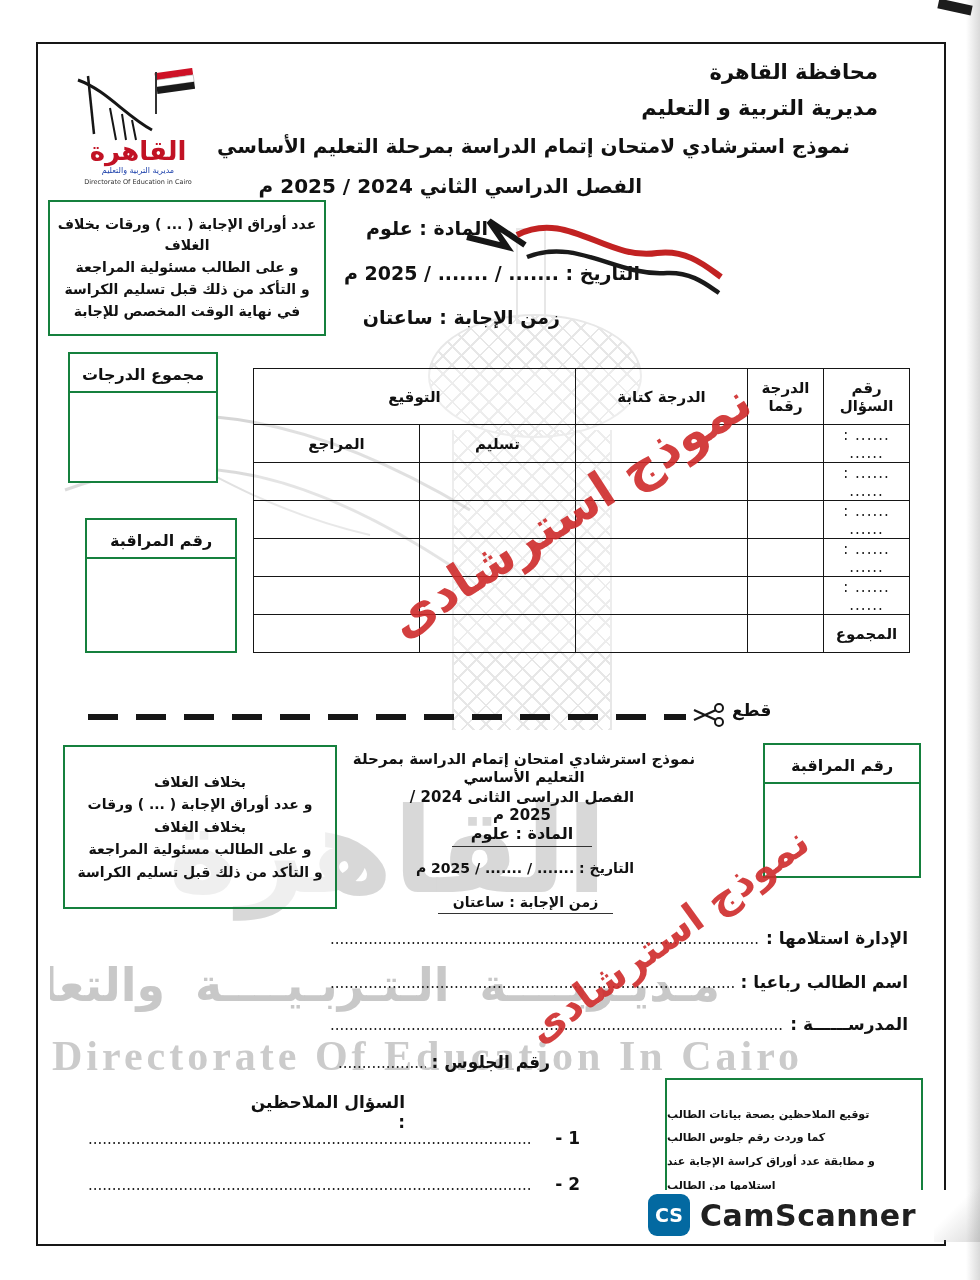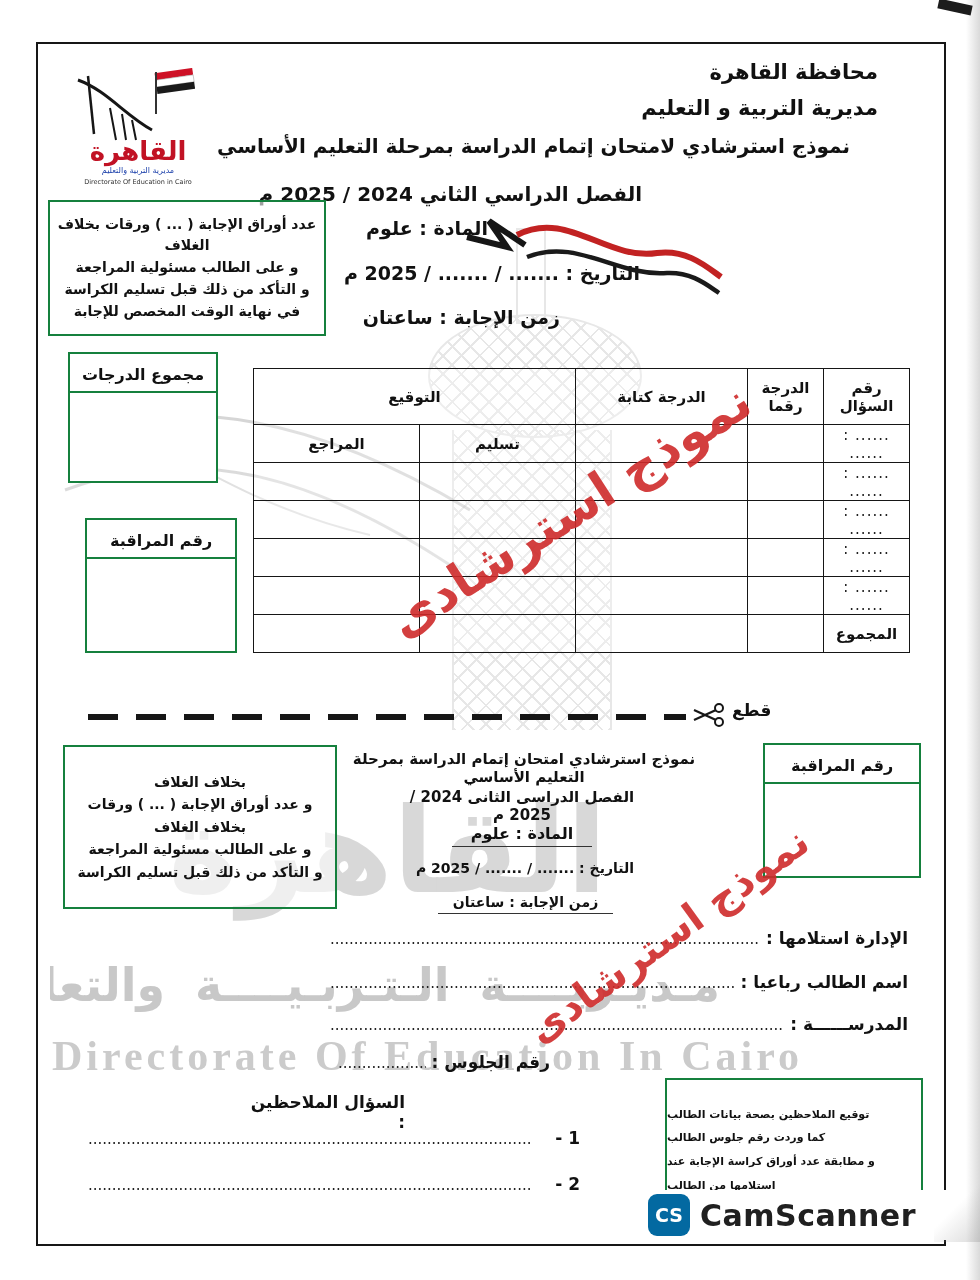--- a/index.html
+++ b/index.html
@@ -61,21 +61,21 @@
     <path d="M24,8 L30,66" fill="none" stroke="#161616" stroke-width="2.5"></path>
     <path d="M46,40 L52,72 M58,46 L62,72 M68,52 L72,72" fill="none" stroke="#161616" stroke-width="2"></path>
     <text x="74" y="92" text-anchor="middle" font-size="26" font-weight="bold" fill="#c11224" direction="rtl">القاهرة</text>
     <text x="74" y="105" text-anchor="middle" font-size="8" fill="#1a3faa" direction="rtl">مديرية التربية والتعليم</text>
     <text x="74" y="116" text-anchor="middle" font-size="6.5" fill="#333">Directorate Of Education in Cairo</text>
   </svg>
 
   <div class="abs rtl b ct" style="right:102px;top:60px;font-size:21px;">محافظة القاهرة</div>
   <div class="abs rtl b ct" style="right:102px;top:96px;font-size:21px;">مديرية التربية و التعليم</div>
   <div class="abs rtl b ct" style="right:130px;top:134px;font-size:20px;">نموذج استرشادي لامتحان إتمام الدراسة بمرحلة التعليم الأساسي</div>
-  <div class="abs rtl b ct" style="right:338px;top:174px;font-size:20px;margin-top:8px;">الفصل الدراسي الثاني  2024 / 2025 م</div>
+  <div class="abs rtl b ct" style="right:338px;top:174px;font-size:20px;">الفصل الدراسي الثاني  2024 / 2025 م</div>
 
   <svg class="abs" width="270" height="100" viewBox="0 0 270 100" style="left:455px;top:205px;z-index:4;">
     <path d="M12,32 L52,42 L34,16 L70,40" fill="none" stroke="#161616" stroke-width="6"></path>
     <path d="M62,30 C112,4 152,56 202,48 C232,44 252,62 266,72" fill="none" stroke="#c22222" stroke-width="6"></path>
     <path d="M72,52 C122,32 162,72 212,68 C237,67 252,80 264,88" fill="none" stroke="#1a1a1a" stroke-width="4.5"></path>
   </svg>
 
   <div class="abs box notice rtl ct" style="left:48px;top:200px;width:274px;height:132px;font-size:14px;line-height:1.55;">
     <div>عدد أوراق الإجابة ( ... ) ورقات بخلاف</div>
     <div>الغلاف</div>

